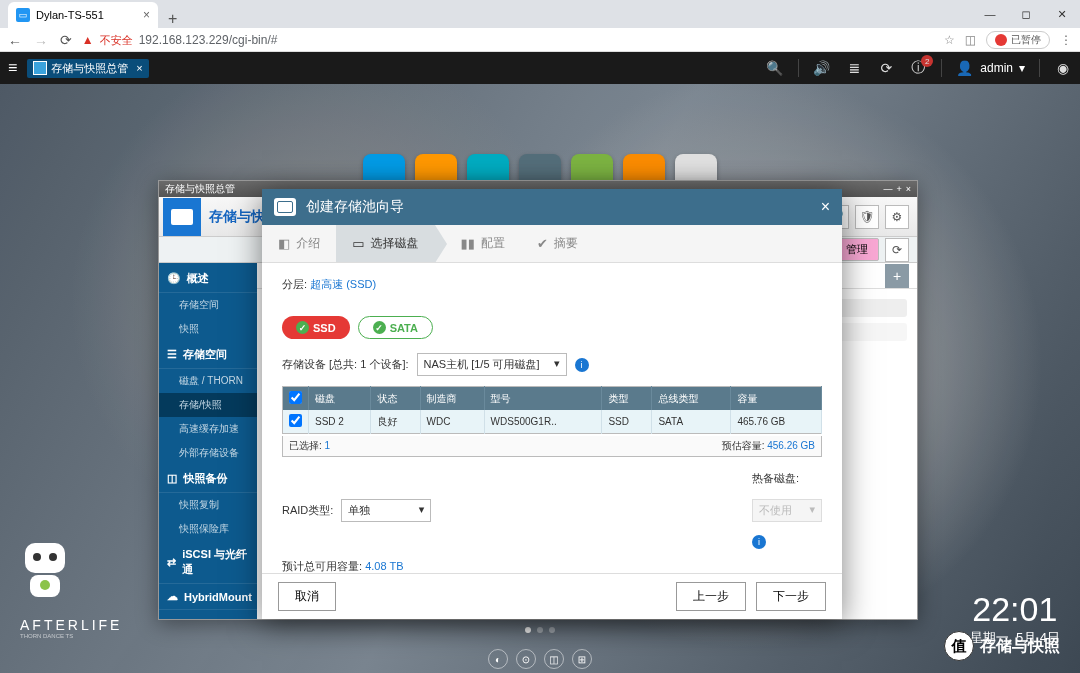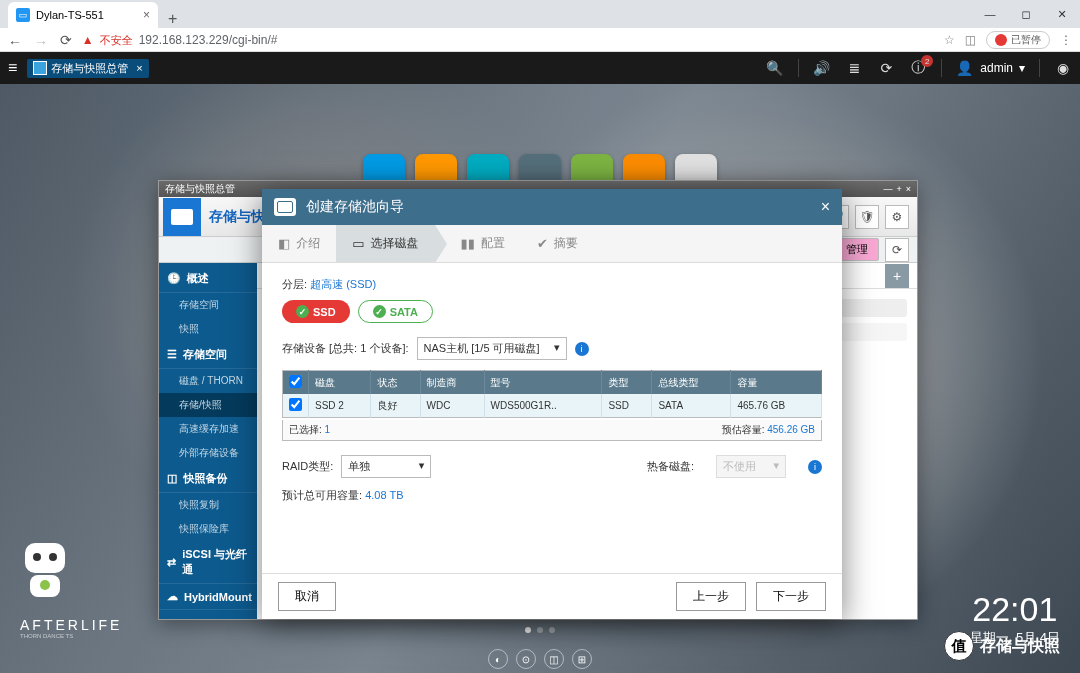--- a/index.html
+++ b/index.html
@@ -91,21 +91,21 @@
 .wz-title-icon { width: 22px; height: 18px; background: #fff; border-radius: 3px; margin-right: 10px; position:relative;}
 .wz-title-icon::after{content:"";position:absolute;inset:3px;border:1px solid #3d6e8c;border-radius:2px;}
 .wz-close { margin-left: auto; font-size: 16px; cursor: pointer; }
 .wz-steps { height: 38px; background: #f5f5f5; display: flex; align-items: center; border-bottom: 1px solid #ddd; }
 .step { padding: 0 16px; font-size: 12px; color: #888; display: flex; align-items: center; gap: 6px; height: 100%; }
 .step.active { background: #d8dde0; color: #333; position:relative;}
 .step.active::after{content:"";position:absolute;right:-12px;top:0;border-left:12px solid #d8dde0;border-top:19px solid transparent;border-bottom:19px solid transparent;}
 .step-icon{font-size:13px;}
 .wz-body { flex: 1; padding: 14px 20px; font-size: 12px; color: #333; overflow: hidden; }
 .section-title { font-size: 12px; font-weight: bold; margin-bottom: 6px; }
-.tier-line { font-size: 11px; margin-bottom: 8px; }
+.tier-line { font-size: 11px; margin-bottom: 24px; }
 .tier-link { color: #1976d2; }
 .pills { display: flex; gap: 8px; margin-bottom: 14px; }
 .pill { padding: 4px 14px; border-radius: 12px; font-size: 11px; font-weight: bold; display: flex; align-items: center; gap: 4px; }
 .pill.ssd { background: #e53935; color: #fff; }
 .pill.sata { background: #fff; border: 1px solid #4caf50; color: #4caf50; }
 .pill-check{width:13px;height:13px;background:#4caf50;border-radius:50%;color:#fff;font-size:9px;display:flex;align-items:center;justify-content:center;}
 .pill.sata .pill-check{background:#4caf50;}
 .device-row { display: flex; align-items: center; gap: 8px; font-size: 11px; margin-bottom: 10px; }
 .select-box { border: 1px solid #bbb; padding: 3px 6px; font-size: 11px; background: #fff; min-width: 150px; display: flex; justify-content: space-between; }
 .info-icon { width: 14px; height: 14px; background: #1976d2; color: #fff; border-radius: 50%; font-size: 9px; display: flex; align-items: center; justify-content: center; }
@@ -115,21 +115,21 @@
 
 .disk-table { border: 1px solid #bbb; font-size: 10px; margin-bottom: 2px; width: 100%; border-collapse: collapse; }
 .disk-table th { background: #5a7a8c; color: #fff; padding: 4px 6px; text-align: left; font-weight: normal; border-right:1px solid #6a8a9c;}
 .disk-table td { padding: 4px 6px; background: #e8f4f8; border-right:1px solid #d0e0e8;}
 .disk-table .cb-cell{width:24px;text-align:center;}
 .table-footer { display: flex; font-size: 10px; padding: 3px 6px; border: 1px solid #bbb; border-top: none; background: #fafafa; margin-bottom:14px;}
 .tf-left { color: #333; } .tf-left span, .tf-right span { color: #1976d2; }
 .tf-right { margin-left: auto; }
 
 .raid-row { display: flex; align-items: center; gap: 8px; font-size: 11px; margin-bottom: 10px; }
-.raid-right { margin-left: auto; display: flex; align-items: center; gap: 22px; }
+.raid-right { margin-left: auto; display: flex; align-items: flex-start; gap: 13px; flex-direction: column; }
 .disabled-sel { border: 1px solid #ddd; padding: 3px 6px; color: #bbb; min-width: 70px; background:#f5f5f5; display:flex;justify-content:space-between;}
 .estimate { font-size: 11px; }
 .estimate span { color: #1976d2; }
 
 .wz-footer { height: 46px; border-top: 1px solid #ddd; display: flex; align-items: center; padding: 0 16px; }
 .wz-btn { padding: 5px 16px; border: 1px solid #999; background: #fff; font-size: 12px; cursor: pointer; }
 .wz-footer-right { margin-left: auto; display: flex; gap: 10px; }
 </style>
 </head>
 <body>

